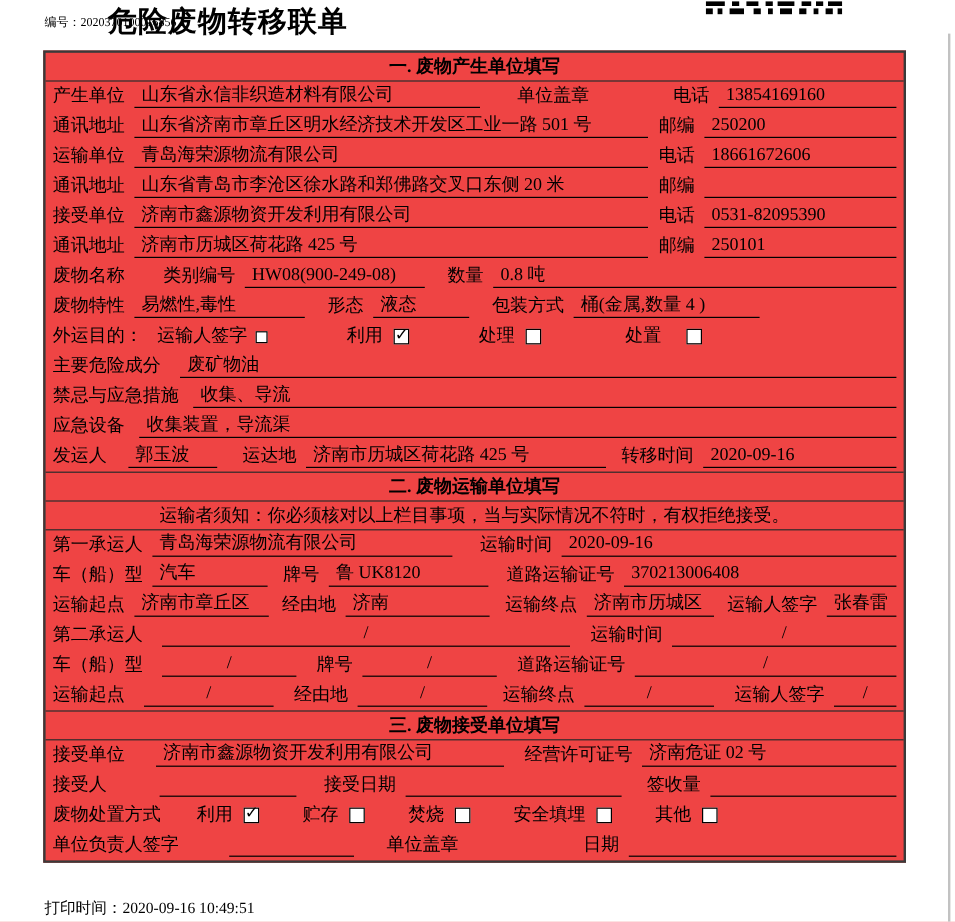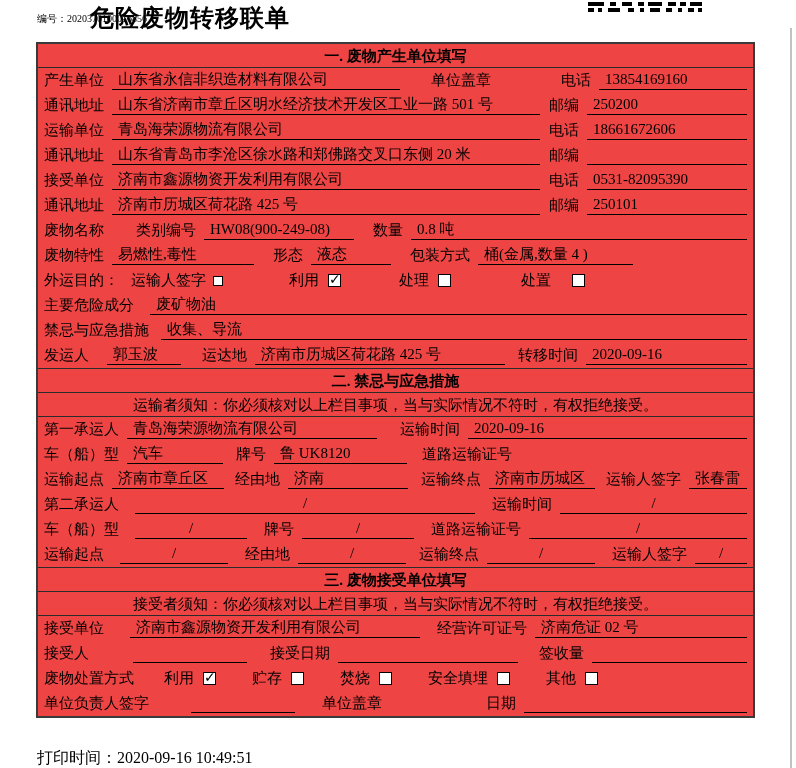--- a/index.html
+++ b/index.html
@@ -26,21 +26,21 @@
        box-sizing:border-box;padding:0 4px 0 6px;margin-right:3px;white-space:nowrap;
        line-height:19px;overflow:hidden;}
   .fld.fill{flex:1;margin-right:0;}
   .fld.center{justify-content:center;padding:0;}
   .cbg{display:inline-flex;align-items:center;white-space:nowrap;line-height:19px;}
   .cb{width:13px;height:13px;border:1.5px solid #000;display:inline-block;
       margin-left:9px;position:relative;box-sizing:border-box;background:#fff;}
   .cb.small{width:10px;height:10px;border-width:1.2px;margin-left:7px;}
   .cb .mark{position:absolute;left:0;top:-5px;font-size:14px;font-weight:bold;
             font-family:"DejaVu Sans",sans-serif;}
-  .footer{position:absolute;left:37px;top:748px;font-size:16px;white-space:nowrap;}
+  .footer{position:absolute;left:37px;top:748px;font-size:13px;white-space:nowrap;}
 </style>
 </head>
 <body>
 
 <div class="page">
 
   <div class="serial"><span>编号：</span><span>2020370100016856</span></div>
 
   <div class="title">危险废物转移联单</div>
 
@@ -149,43 +149,48 @@
         </div>
         <div class="row">
           <span class="lbl">主要危险成分</span>
           <span class="fld fill" style="margin-left: 8px;">废矿物油</span>
         </div>
         <div class="row">
           <span class="lbl">禁忌与应急措施</span>
           <span class="fld fill" style="margin-left: 4px;">收集、导流</span>
         </div>
         <div class="row">
+          <span class="lbl">应急设备</span>
+          <span class="fld fill" style="margin-left: 4px;">收集装置，导流渠</span>
+        </div>
+        <div class="row">
           <span class="lbl">发运人</span>
           <span class="fld" style="width: 74px; margin-left: 10px;">郭玉波</span>
           <span class="lbl" style="margin-left: 18px;">运达地</span>
           <span class="fld" style="width: 250px;">济南市历城区荷花路 425 号</span>
           <span class="lbl" style="margin-left: 10px;">转移时间</span>
           <span class="fld fill">2020-09-16</span>
         </div>
       </div>
       <div class="sec">
-        <div class="sec-head">二. 禁忌与应急措施</div>
+        <div class="sec-head">二. 废物运输单位填写</div>
         <div class="note-row">运输者须知：你必须核对以上栏目事项，当与实际情况不符时，有权拒绝接受。</div>
         <div class="row">
           <span class="lbl">第一承运人</span>
           <span class="fld" style="width: 250px;">青岛海荣源物流有限公司</span>
           <span class="lbl" style="margin-left: 20px;">运输时间</span>
           <span class="fld fill">2020-09-16</span>
         </div>
         <div class="row">
           <span class="lbl">车（船）型</span>
           <span class="fld" style="width: 96px;">汽车</span>
           <span class="lbl" style="margin-left: 10px;">牌号</span>
           <span class="fld" style="width: 133px;">鲁 UK8120</span>
           <span class="lbl" style="margin-left: 12px;">道路运输证号</span>
+          <span class="fld fill">370213006408</span>
         </div>
         <div class="row">
           <span class="lbl">运输起点</span>
           <span class="fld" style="width: 112px;">济南市章丘区</span>
           <span class="lbl" style="margin-left: 8px;">经由地</span>
           <span class="fld" style="width: 120px;">济南</span>
           <span class="lbl" style="margin-left: 10px;">运输终点</span>
           <span class="fld" style="width: 106px;">济南市历城区</span>
           <span class="lbl" style="margin-left: 8px;">运输人签字</span>
           <span class="fld fill">张春雷</span>
@@ -210,21 +215,20 @@
           <span class="lbl" style="margin-left: 14px;">经由地</span>
           <span class="fld center" style="width: 108px;">/</span>
           <span class="lbl" style="margin-left: 10px;">运输终点</span>
           <span class="fld center" style="width: 108px;">/</span>
           <span class="lbl" style="margin-left: 14px;">运输人签字</span>
           <span class="fld fill center">/</span>
         </div>
       </div>
       <div class="sec">
         <div class="sec-head">三. 废物接受单位填写</div>
-        <div class="note-row">接受者须知：你必须核对以上栏目事项，当与实际情况不符时，有权拒绝接受。</div>
         <div class="row">
           <span class="lbl">接受单位</span>
           <span class="fld" style="width: 290px; margin-left: 18px;">济南市鑫源物资开发利用有限公司</span>
           <span class="lbl" style="margin-left: 14px;">经营许可证号</span>
           <span class="fld fill">济南危证 02 号</span>
         </div>
         <div class="row">
           <span class="lbl">接受人</span>
           <span class="fld" style="width: 114px; margin-left: 36px;"></span>
           <span class="lbl" style="margin-left: 20px;">接受日期</span>

